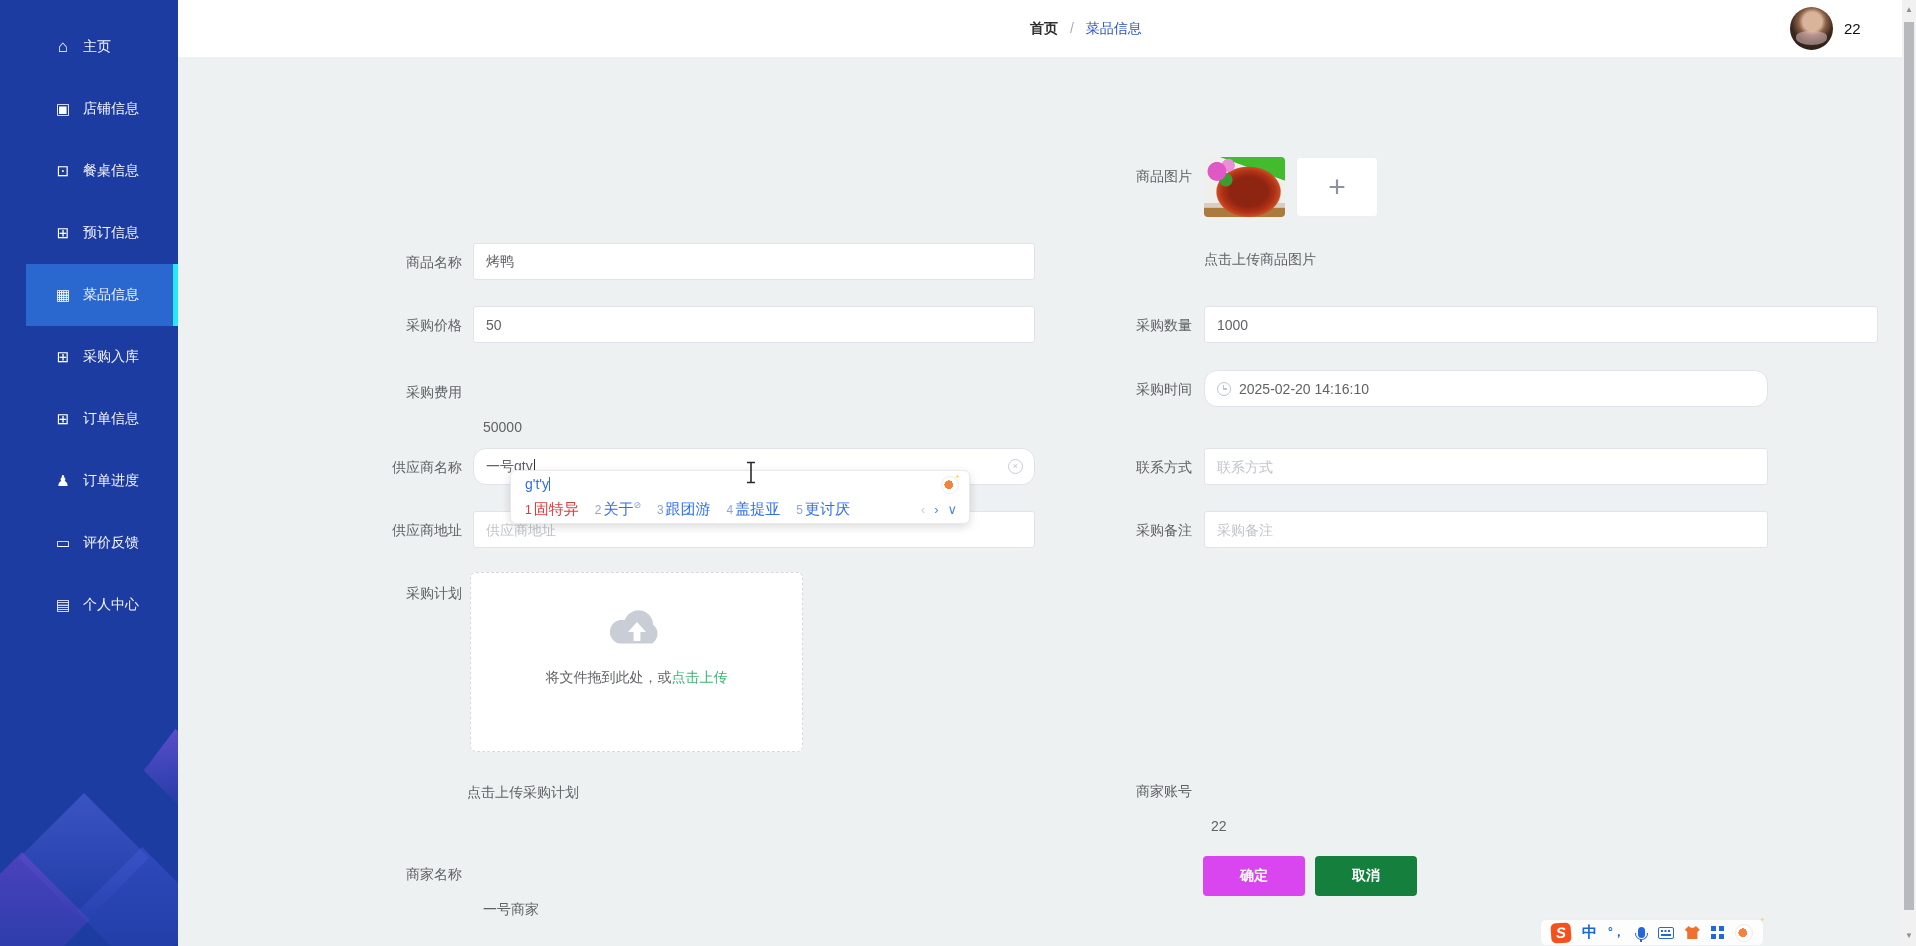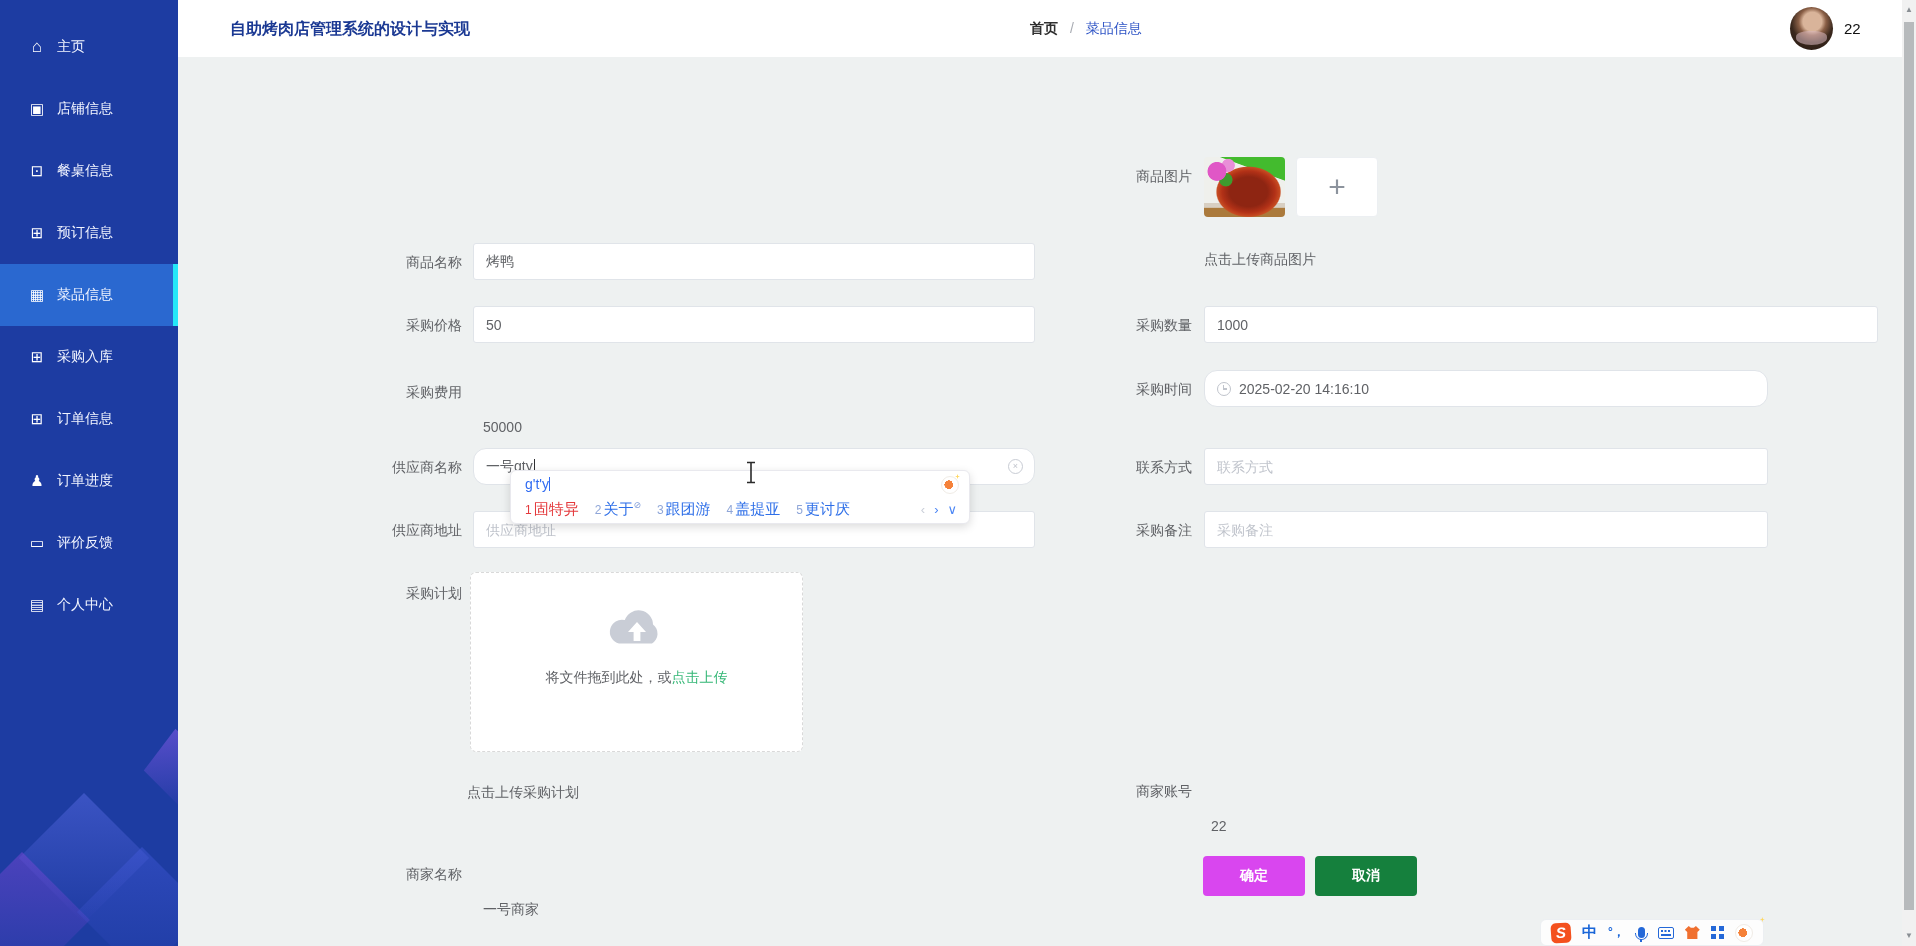--- a/index.html
+++ b/index.html
@@ -2,21 +2,21 @@
 <html><head>
 <meta charset="utf-8">
 <style>
   * { margin:0; padding:0; box-sizing:border-box; }
   html,body { width:1916px; height:946px; overflow:hidden; }
   body { font-family:"Liberation Sans","DejaVu Sans",sans-serif; background:#eef1f1; position:relative; }
   .stage { position:absolute; left:0; top:0; width:1916px; height:946px; }
 
   
   .sidebar { position:absolute; left:0; top:0; width:178px; height:946px; background:#1d3ca2; overflow:hidden; z-index:5; }
-  .nav { list-style:none; padding-top:16px; position:relative; z-index:2; }
+  .nav { list-style:none; padding-top:16px; position:relative; z-index:2;padding-left:26px; }
   .nav li { height:62px; display:flex; align-items:center; padding-left:28px; gap:11px; color:#f2f5ff; font-size:14px; cursor:pointer; position:relative; }
   .nav li.active { background:#2a68d0; }
   .nav li.active::after { content:""; position:absolute; right:0; top:0; width:5px; height:100%; background:#25e8f8; }
   .nic { width:18px; font-size:15px; color:#fff; text-align:center; flex:0 0 18px; }
   .i-home::before{content:"⌂"; font-size:17px;}
   .i-shop::before{content:"▣";}
   .i-table::before{content:"⊡";}
   .i-reserve::before{content:"⊞";}
   .i-dish::before{content:"▦";}
   .i-purchase::before{content:"⊞";}
@@ -182,21 +182,20 @@
         <span>个人中心</span>
         </li>
     </ul>
     <div class="cube cube1"></div>
     <div class="cube cube2"></div>
     <div class="cube cube3"></div>
     <div class="cube cube4"></div>
   </aside>
 
   <header class="header">
-    <div class="app-title">自助烤肉店管理系统的设计与实现</div>
     <div class="breadcrumb">
       <span class="bc-home">首页</span>
       <span class="bc-sep">/</span>
       <span class="bc-cur">菜品信息</span>
     </div>
     <div class="avatar"></div>
     <span class="user-badge">22</span>
   </header>
 
   <label class="fl" style="left:370px;top:254px">商品名称</label>

